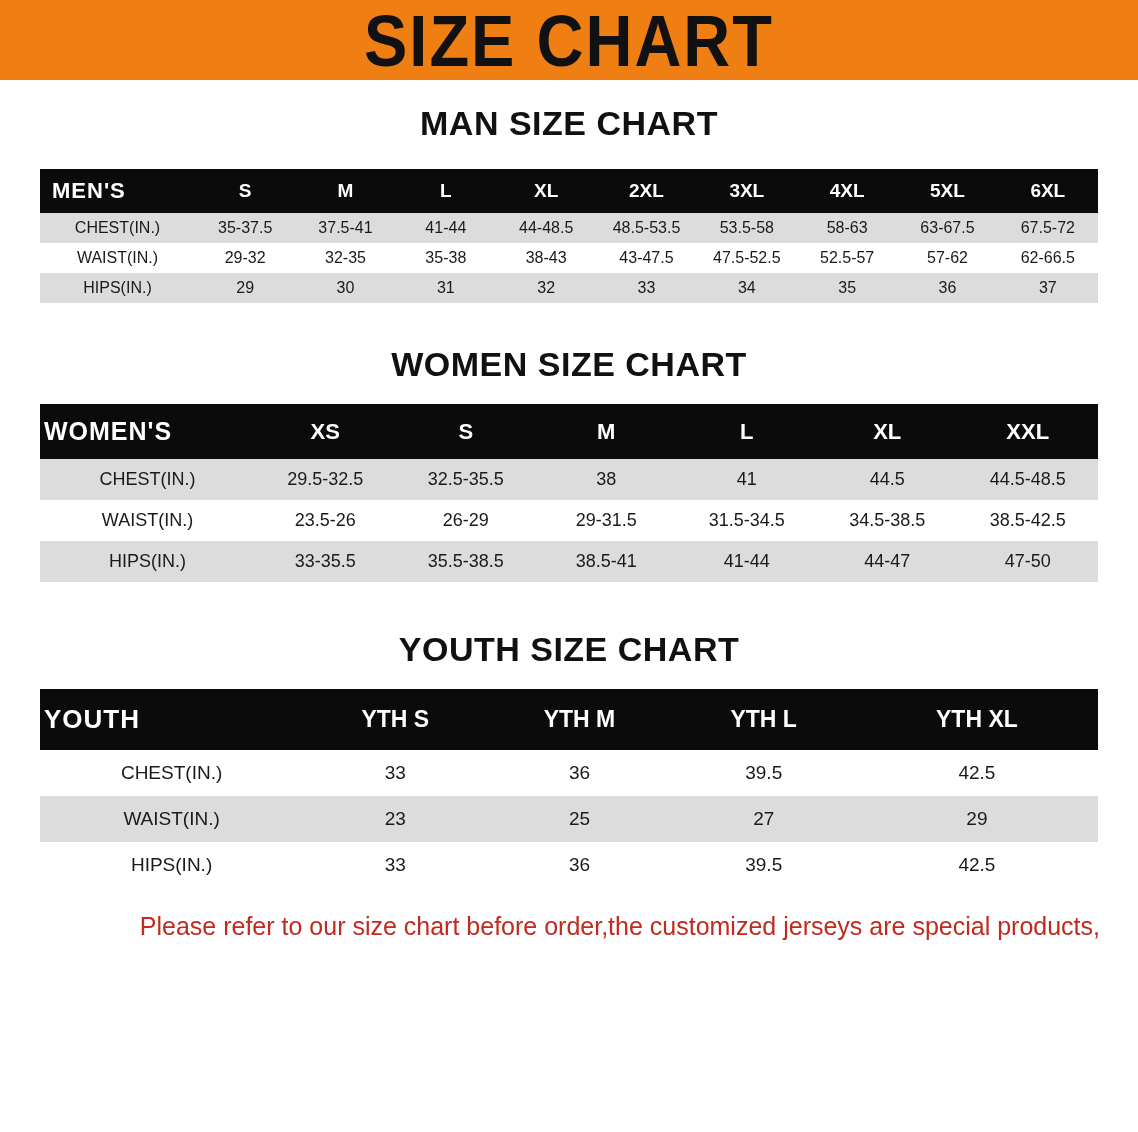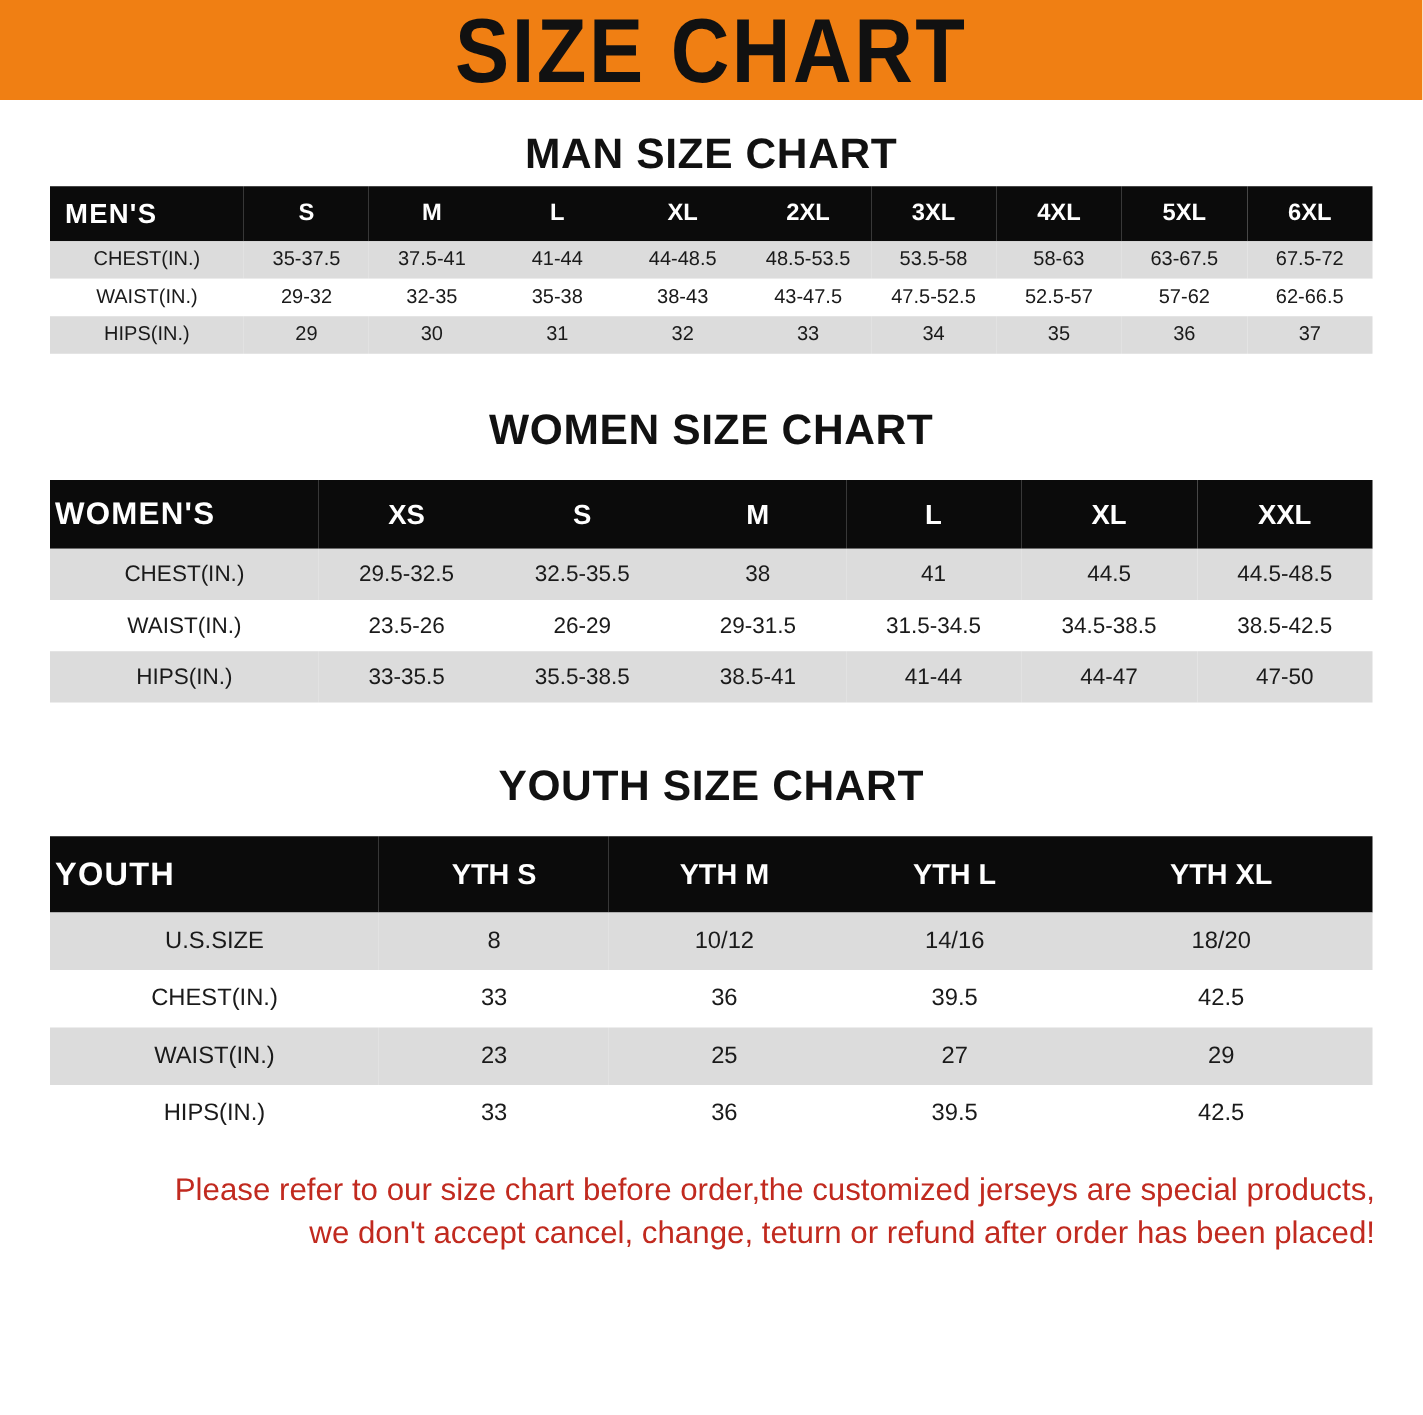--- a/index.html
+++ b/index.html
@@ -36,21 +36,21 @@
   }
 
   
   .section-title {
     text-align: center;
     font-weight: bold;
     font-size: 34px;
     letter-spacing: 0.5px;
     color: #111111;
   }
-  .title-man    { margin-top: 24px; margin-bottom: 6px; }
+  .title-man    { margin-top: 24px; margin-bottom: 26px; }
   .title-women  { margin-top: 42px; margin-bottom: 20px; }
   .title-youth  { margin-top: 48px; margin-bottom: 20px; }
 
   
   .table-wrap {
     padding: 0 40px;
   }
   table {
     width: 100%;
     border-collapse: collapse;
@@ -265,27 +265,20 @@
     <thead>
       <tr>
         <th class="rowhead">YOUTH</th>
         <th>YTH S</th>
         <th>YTH M</th>
         <th>YTH L</th>
         <th>YTH XL</th>
       </tr>
     </thead>
     <tbody>
-      <tr class="shade">
-        <td class="rowhead">U.S.SIZE</td>
-        <td>8</td>
-        <td>10/12</td>
-        <td>14/16</td>
-        <td>18/20</td>
-      </tr>
       <tr class="plain">
         <td class="rowhead">CHEST(IN.)</td>
         <td>33</td>
         <td>36</td>
         <td>39.5</td>
         <td>42.5</td>
       </tr>
       <tr class="shade">
         <td class="rowhead">WAIST(IN.)</td>
         <td>23</td>
@@ -299,14 +292,13 @@
         <td>36</td>
         <td>39.5</td>
         <td>42.5</td>
       </tr>
     </tbody>
   </table>
 </div>
 
 <div class="note">
   <span>Please refer to our size chart before order,the customized jerseys are special products,</span>
-  <span>we don't accept cancel, change, teturn or refund after order has been placed!</span>
 </div>
 
 </body></html>

